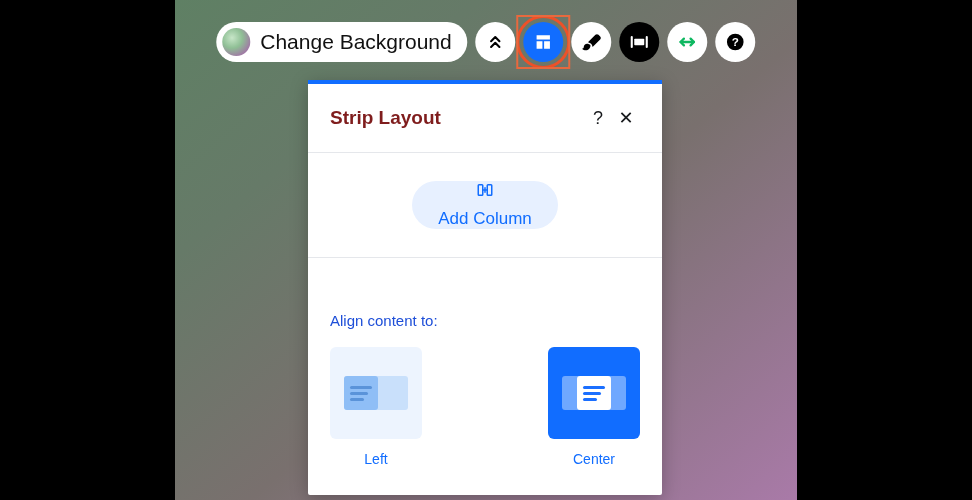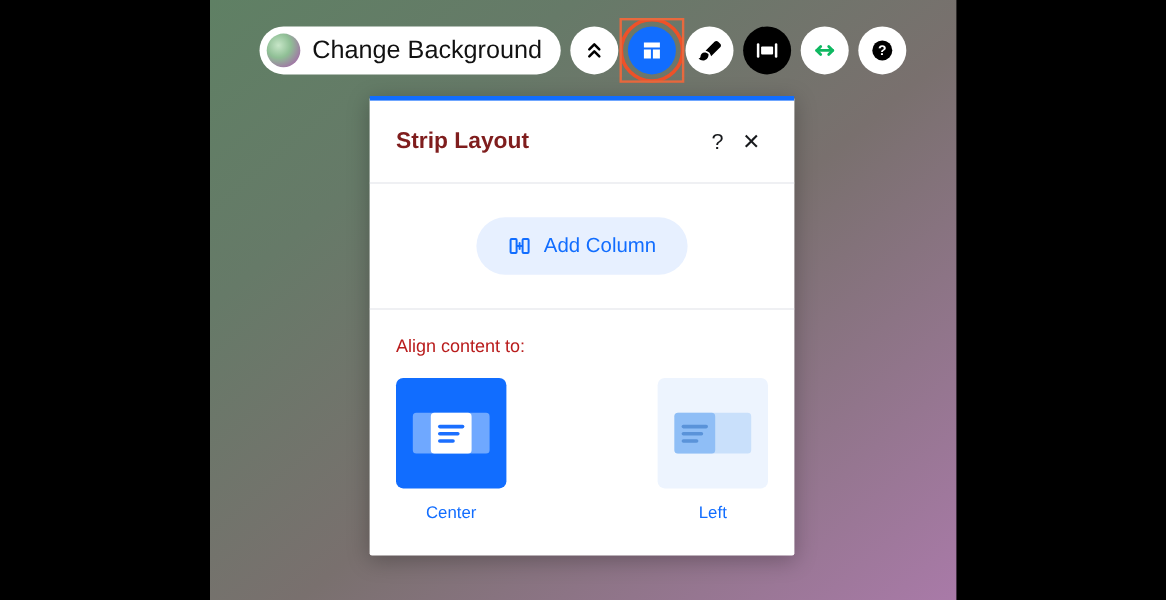--- a/index.html
+++ b/index.html
@@ -82,25 +82,25 @@
   .panel-title { font-size: 19px; font-weight: 700; color: #7f1d1d; flex: 1; }
   .panel-head .iconbtn {
     width: 28px; height: 28px; display:flex; align-items:center; justify-content:center;
     color:#17191c; cursor:pointer; font-size: 18px;
   }
   .panel-section { padding: 28px 22px; border-bottom: 1px solid #e5e7eb; display:flex; justify-content:center; }
   .add-btn {
     background:#e7f0ff; color:#116dff;
     border-radius: 28px; height: 48px; padding: 0 26px;
     display:flex; align-items:center; gap:10px;
-    font-size: 17px; cursor:pointer;
+    font-size: 17px; cursor:pointer;flex-direction:column;
   }
   .add-btn svg { width: 20px; height: 20px; }
   .panel-align { padding: 22px 22px 28px; }
-  .align-label { font-size: 15px; color: #b91c1c; margin-bottom: 18px; }
+  .align-label { font-size: 15px; color: #1d4ed8; margin-bottom: 18px; margin-top: 32px; }
   .align-grid { display:flex; gap: 16px; justify-content: space-between; }
   .align-item { display:flex; flex-direction: column; align-items:center; gap: 12px; cursor:pointer; }
   .tile {
     width: 92px; height: 92px; border-radius: 6px;
     background: #edf4fe;
     display:flex; align-items:center; justify-content:center;
     position: relative;
   }
   .tile.selected { background:#116dff; }
   .tile-inner {
@@ -192,45 +192,45 @@
           <line x1="12" y1="9" x2="12" y2="15"></line>
           <line x1="9.5" y1="12" x2="14.5" y2="12"></line>
         </svg>
         <span>Add Column</span>
       </div>
     </div>
 
     <div class="panel-align">
       <div class="align-label">Align content to:</div>
       <div class="align-grid">
+
+        <div class="align-item">
+          <div class="tile left">
+            <div class="tile-inner">
+                <div class="strip">
+                  <div class="line l1"></div>
+                  <div class="line l2"></div>
+                  <div class="line l3"></div>
+                </div>
+              </div>
+          </div>
+          <div class="align-name">Left</div>
+        </div>
 
         <div class="align-item">
           <div class="tile center selected">
             <div class="tile-inner">
                 <div class="strip">
                   <div class="line l1"></div>
                   <div class="line l2"></div>
                   <div class="line l3"></div>
                 </div>
               </div>
           </div>
           <div class="align-name">Center</div>
         </div>
 
-        <div class="align-item">
-          <div class="tile left">
-            <div class="tile-inner">
-                <div class="strip">
-                  <div class="line l1"></div>
-                  <div class="line l2"></div>
-                  <div class="line l3"></div>
-                </div>
-              </div>
-          </div>
-          <div class="align-name">Left</div>
-        </div>
-
 
       </div>
     </div>
   </div>
 
 </div>
 
 </body></html>

